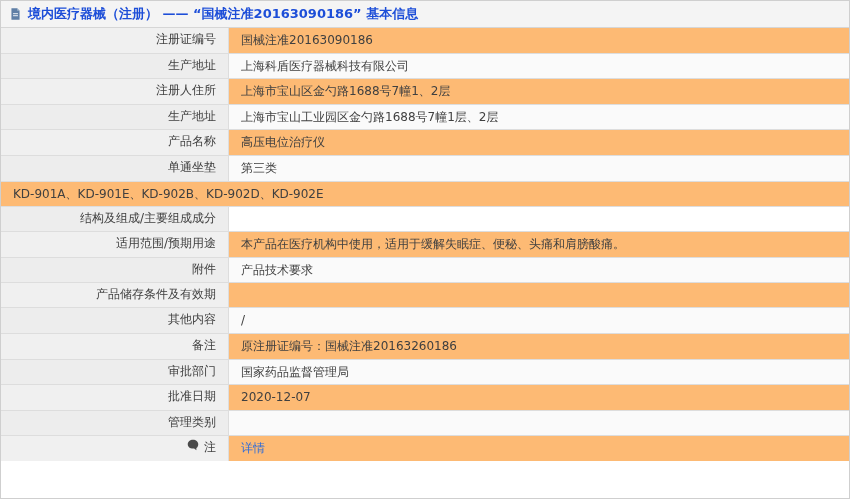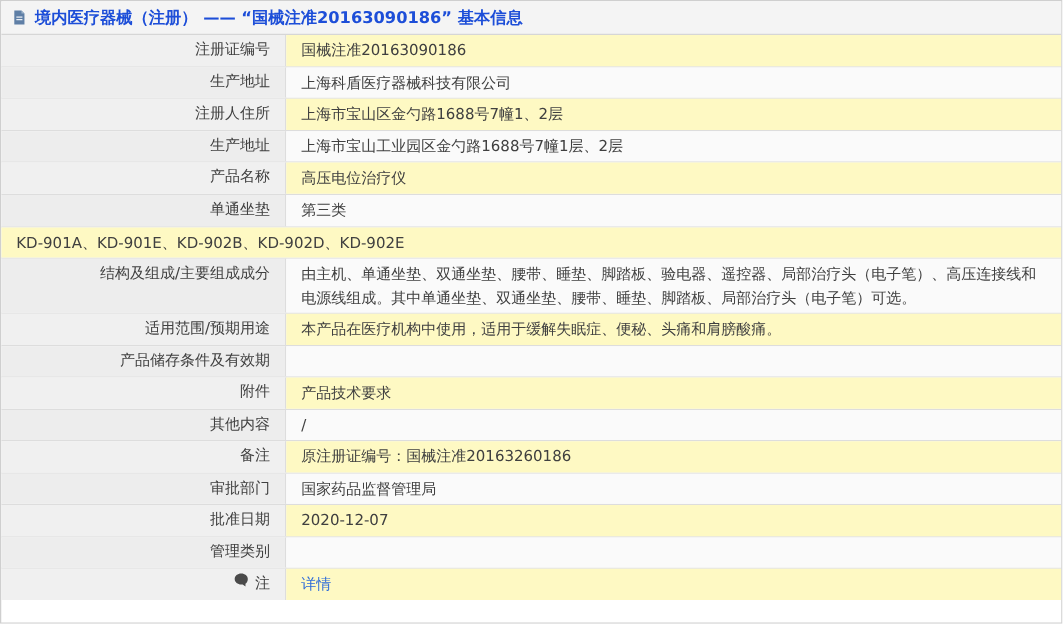--- a/index.html
+++ b/index.html
@@ -47,21 +47,21 @@
     text-align: right;
     padding: 3px 12px 3px 6px;
     color: #404040;
     line-height: 1.45;
   }
   .value {
     flex: 1;
     display: flex;
     align-items: center;
     padding: 3px 12px;
-    background: #fef9c3;
+    background: #fdba74;
     line-height: 1.55;
     color: #404040;
     word-break: break-all;
   }
   .row:nth-child(even) .value { background: #fafafa; }
   .row:nth-child(even) .label { background: #ededed; }
   a.link { color: #2e6cd9; text-decoration: none; cursor: pointer; }
   .note-icon { display: none; line-height: 0; }
 </style>
 </head>
@@ -130,45 +130,44 @@
 
   <div class="row">
     <div class="value">KD-901A、KD-901E、KD-902B、KD-902D、KD-902E</div>
   </div>
 
   <div class="row">
     <div class="label">
 
       <span>结构及组成/主要组成成分</span>
     </div>
-    <div class="value">由主机、单通坐垫、双通坐垫、腰带、睡垫、脚踏板、验电器、遥控器、局部治疗头（电子笔）、高压连接线和电源线组成。其中单通坐垫、双通坐垫、腰带、睡垫、脚踏板、局部治疗头（电子笔）可选。</div>
   </div>
 
   <div class="row">
     <div class="label">
 
       <span>适用范围/预期用途</span>
     </div>
     <div class="value">本产品在医疗机构中使用，适用于缓解失眠症、便秘、头痛和肩膀酸痛。</div>
   </div>
 
   <div class="row">
     <div class="label">
 
+      <span>附件</span>
+    </div>
+    <div class="value">产品技术要求</div>
+  </div>
+
+  <div class="row">
+    <div class="label">
+
       <span>产品储存条件及有效期</span>
     </div>
     <div class="value"></div>
-  </div>
-
-  <div class="row">
-    <div class="label">
-
-      <span>附件</span>
-    </div>
-    <div class="value">产品技术要求</div>
   </div>
 
   <div class="row">
     <div class="label">
 
       <span>其他内容</span>
     </div>
     <div class="value">/</div>
   </div>
 

